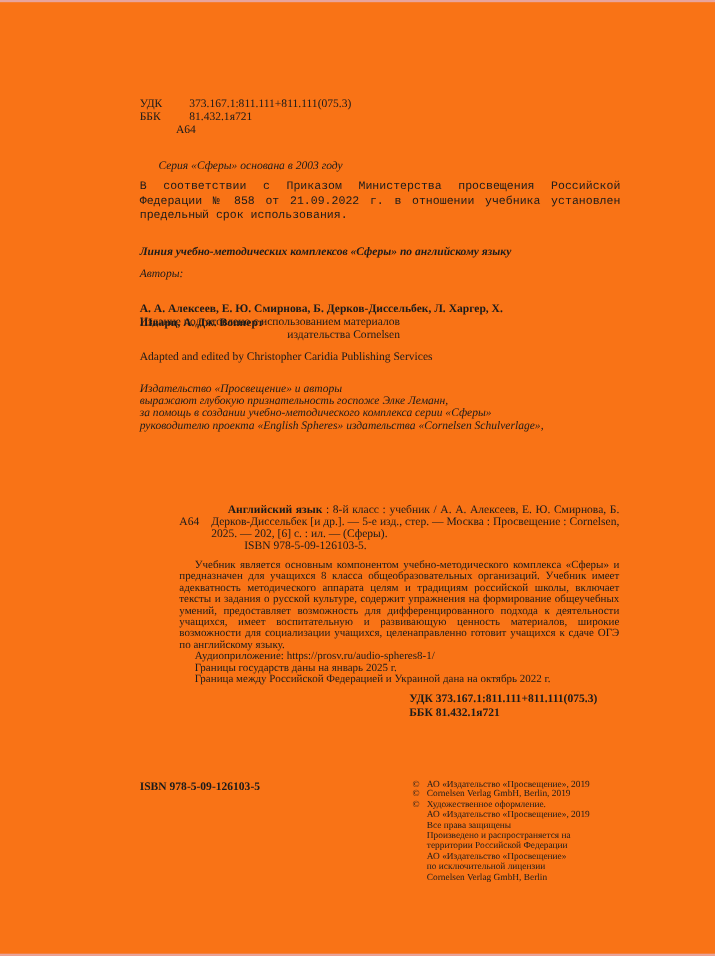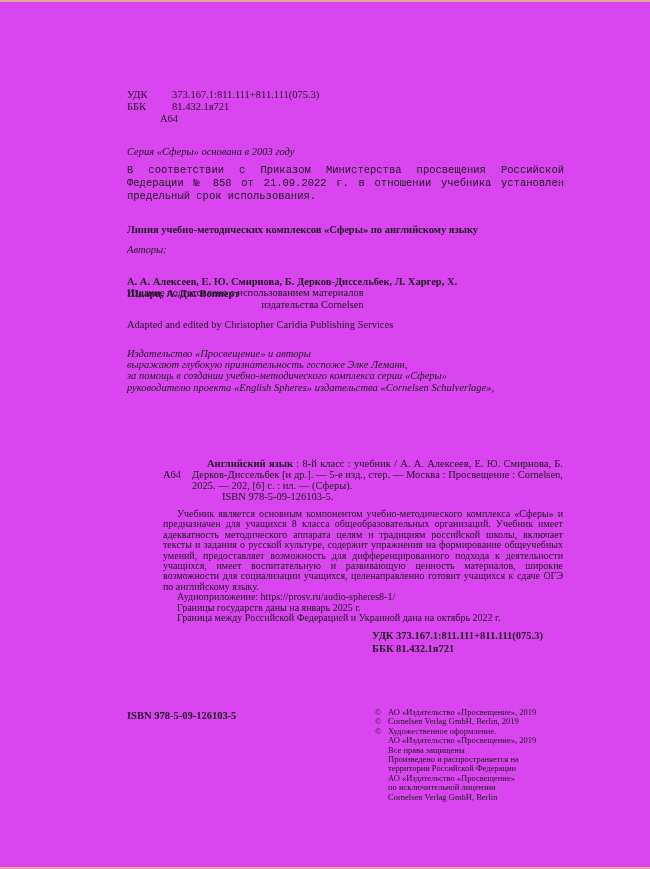--- a/index.html
+++ b/index.html
@@ -1,20 +1,20 @@
 <!DOCTYPE html>
 <html lang="ru"><head>
 <meta charset="utf-8">
 <style>
   * { margin:0; padding:0; box-sizing:border-box; }
   html,body { background:#ffffff; }
   .page {
     position:relative;
     width:650px; height:869px;
-    background:#d946ef;
+    background:#f97316;
     color:#1b1b1b;
     font-family:"Liberation Serif","DejaVu Serif",serif;
     font-size:10.5px;
     overflow:hidden;
     margin:0 auto;
   }
   .abs { position:absolute; }
   .b { font-weight:bold; }
   .i { font-style:italic; }
   .just { text-align:justify; }
@@ -51,25 +51,25 @@
 
   <div class="edge-strip top"></div>
   <div class="edge-strip bottom"></div>
 
   <div class="abs classification" style="left:127px;top:89px;">
     <div><span class="lbl">УДК</span><span>373.167.1:811.111+811.111(075.3)</span></div>
     <div><span class="lbl">ББК</span><span>81.432.1я721</span></div>
     <div class="sign">А64</div>
   </div>
 
-  <div class="abs i" style="left:127px;top:146px;">Серия «Сферы» основана в 2003 году</div>
+  <div class="abs i" style="left:144px;top:146px;">Серия «Сферы» основана в 2003 году</div>
 
   <div class="abs just" style="left:127px;top:164px;width:437px;line-height:13px;font-family:Liberation Mono, monospace;">В соответствии с Приказом Министерства просвещения Российской Федерации № 858 от 21.09.2022 г. в отношении учебника установлен предельный срок использования.</div>
 
-  <div class="abs b" style="left:127px;top:224px;width:437px;">Линия учебно-методических комплексов «Сферы» по английскому языку</div>
+  <div class="abs b" style="left:127px;top:224px;width:437px;font-style:italic;">Линия учебно-методических комплексов «Сферы» по английскому языку</div>
 
   <div class="abs i" style="left:127px;top:244px;">Авторы:</div>
   <div class="abs b" style="left:127px;top:256px;width:358px;line-height:11.5px;margin-top:20px;">А. А. Алексеев, Е. Ю. Смирнова, Б. Дерков-Диссельбек, Л. Харгер, Х. Шварц, А. Дж. Вопперт</div>
 
   <div class="abs" style="left:127px;top:287px;line-height:11.5px;text-align:right;">
     <div>Издание подготовлено с использованием материалов</div>
     <div>издательства Cornelsen</div>
   </div>
 
   <div class="abs" style="left:127px;top:319px;">Adapted and edited by Christopher Caridia Publishing Services</div>

